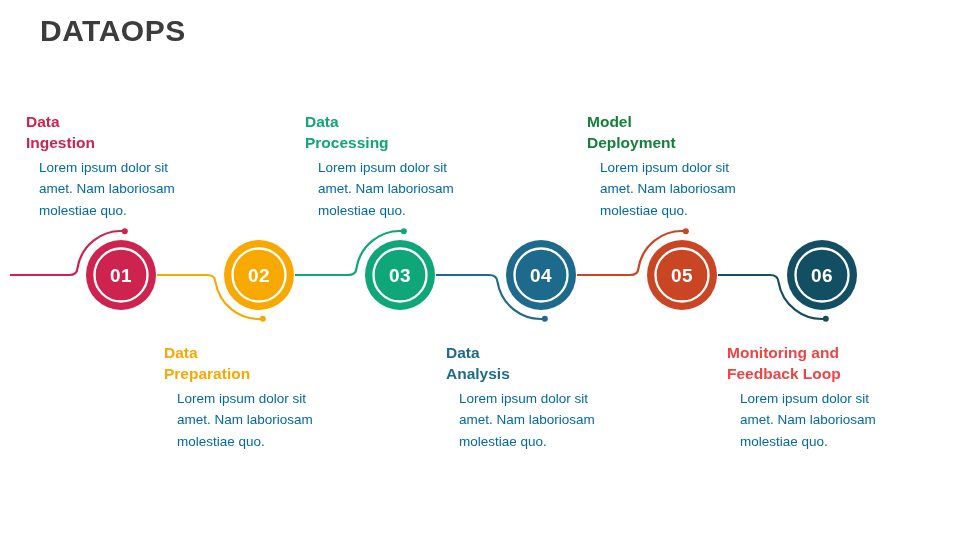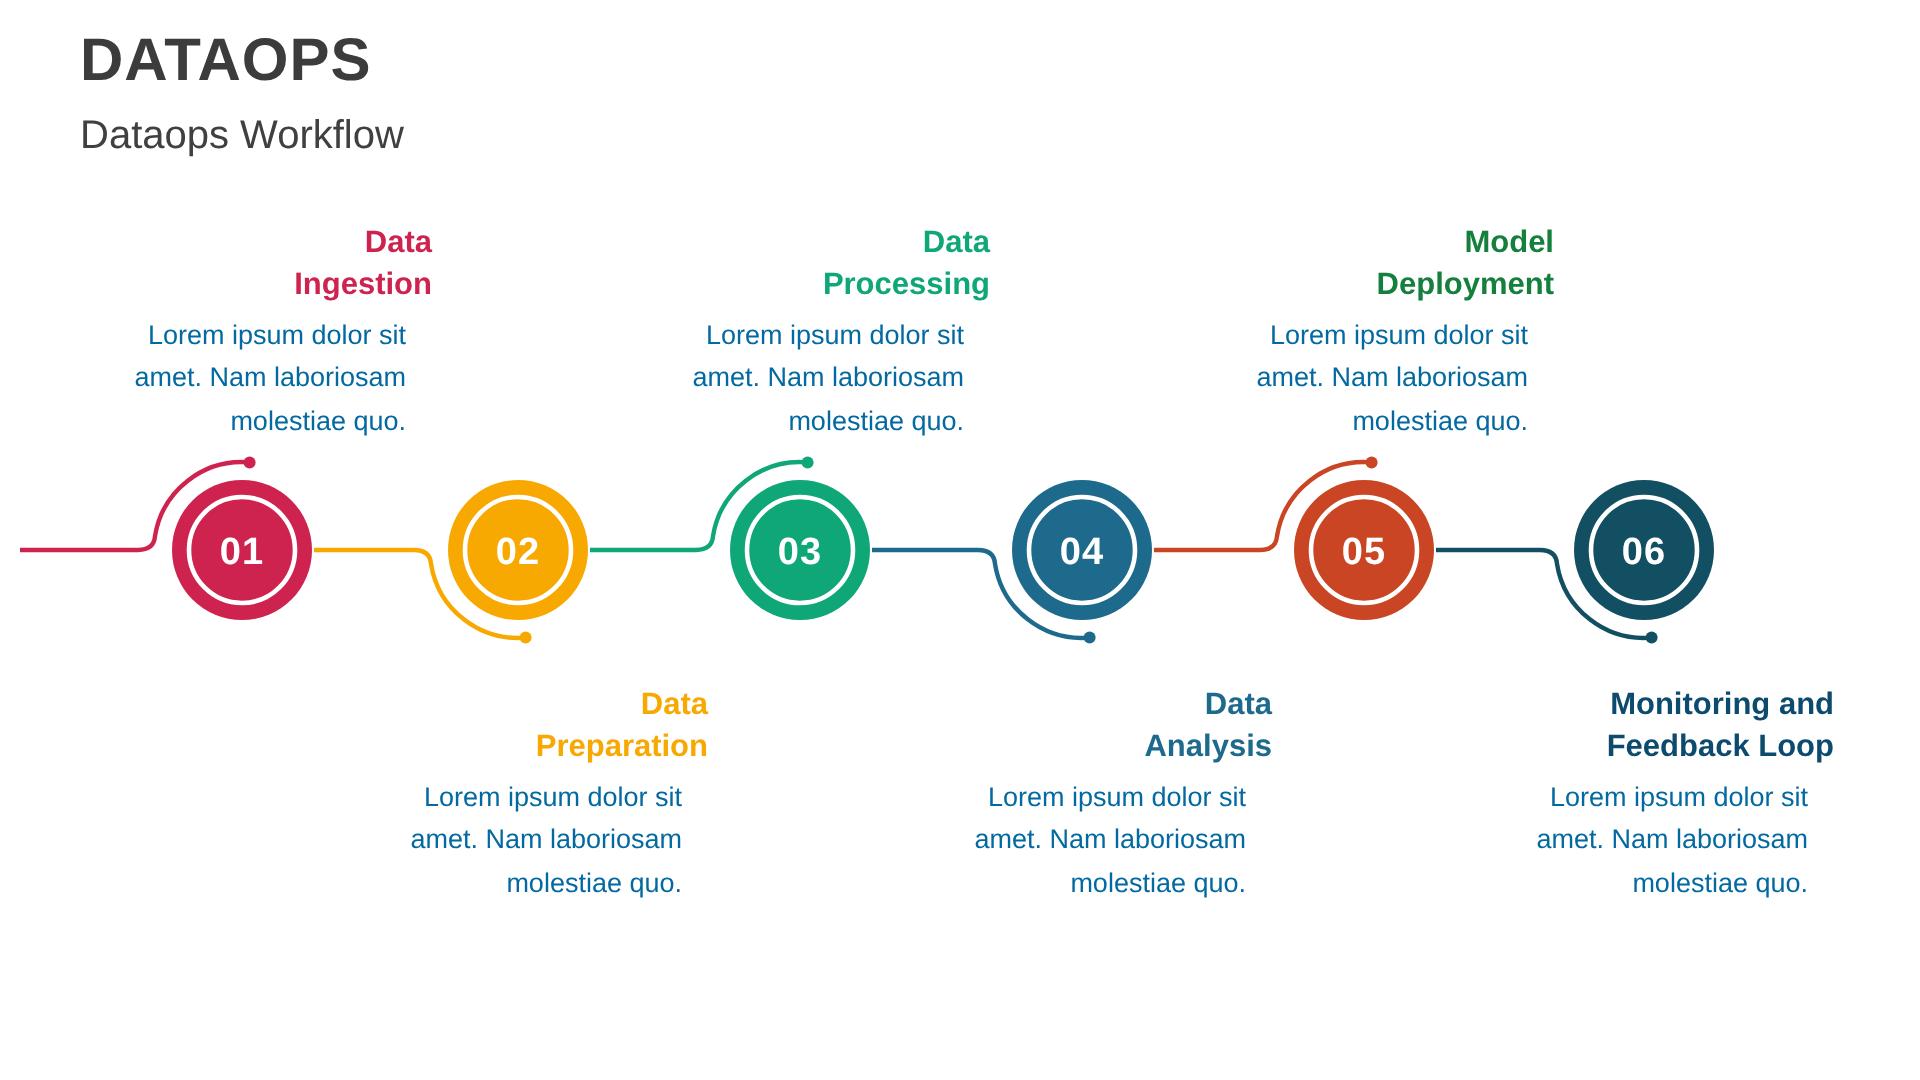--- a/index.html
+++ b/index.html
@@ -12,36 +12,35 @@
     margin:0;font-size:30px;font-weight:800;letter-spacing:.5px;color:#3c3c3c;
   }
   .hdr .sub{margin-top:9px;font-size:20px;font-weight:400;color:#404040;}
   svg.timeline{position:absolute;left:0;top:0;}
   svg.timeline .connector{fill:none;stroke-width:2.2;}
   svg.timeline .ring{fill:none;stroke:#ffffff;stroke-width:2.3;}
   svg.timeline .node-num{
     font-family:"Liberation Sans",sans-serif;font-size:19px;font-weight:700;
     fill:#ffffff;text-anchor:middle;letter-spacing:.5px;
   }
-  .step-text{position:absolute;width:190px;text-align:right;}
+  .step-text{position:absolute;width:190px;text-align:left;}
   .step-title{
     font-size:15.5px;font-weight:700;line-height:21px;white-space:pre-line;
   }
   .step-desc{
     margin:4px auto 0;width:164px;font-size:13.5px;line-height:21.3px;color:#0369a1;
   }
 </style>
 </head>
 <body>
 
 <div class="slide">
 
   <div class="hdr">
     <h1>DATAOPS</h1>
-    <div class="sub">Dataops Workflow</div>
   </div>
 
   <svg class="timeline" width="960" height="540" viewBox="0 0 960 540">
 
     <g>
       <path class="connector" d="M 10 275 L 69 275 Q 77 275 77.5 268.1 A 44 44 0 0 1 124.8 231.2" stroke="#CE234F"></path>
       <circle cx="124.8" cy="231.2" r="3" fill="#CE234F"></circle>
       <circle cx="121" cy="275" r="35" fill="#CE234F"></circle>
       <circle class="ring" cx="121" cy="275" r="26.5"></circle>
       <text class="node-num" x="121" y="282">01</text>
@@ -112,18 +111,18 @@
     <div class="step-desc">Lorem ipsum dolor sit amet. Nam laboriosam molestiae quo.</div>
   </div>
 
   <div class="step-text" style="left:446px;top:342px;">
     <div class="step-title" style="color: rgb(30, 106, 141);">Data
 Analysis</div>
     <div class="step-desc">Lorem ipsum dolor sit amet. Nam laboriosam molestiae quo.</div>
   </div>
 
   <div class="step-text" style="left:727px;top:342px;">
-    <div class="step-title" style="color: #0c4a6e;">Monitoring and
+    <div class="step-title" style="color: #ef4444;">Monitoring and
 Feedback Loop</div>
     <div class="step-desc">Lorem ipsum dolor sit amet. Nam laboriosam molestiae quo.</div>
   </div>
 
 </div>
 
 </body></html>

